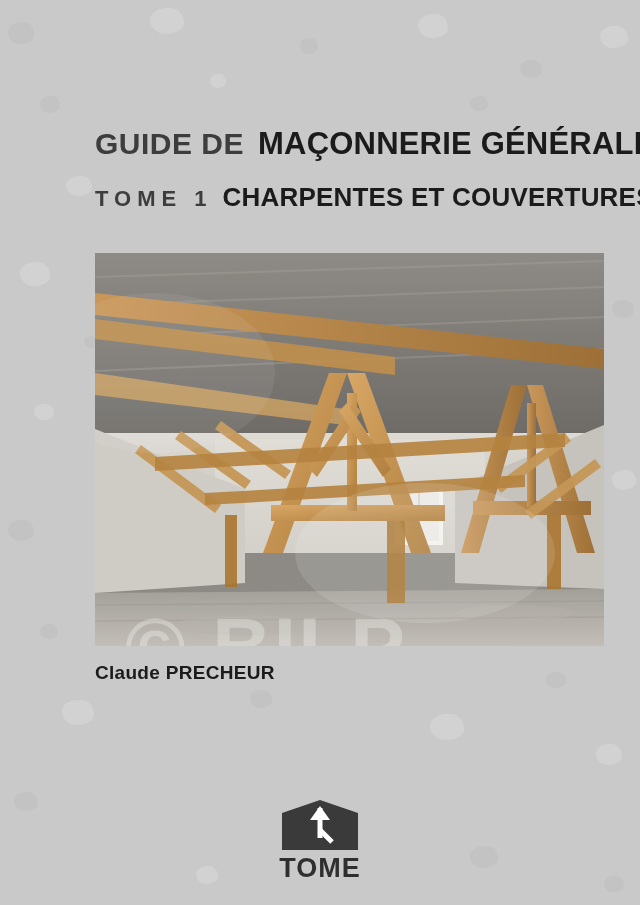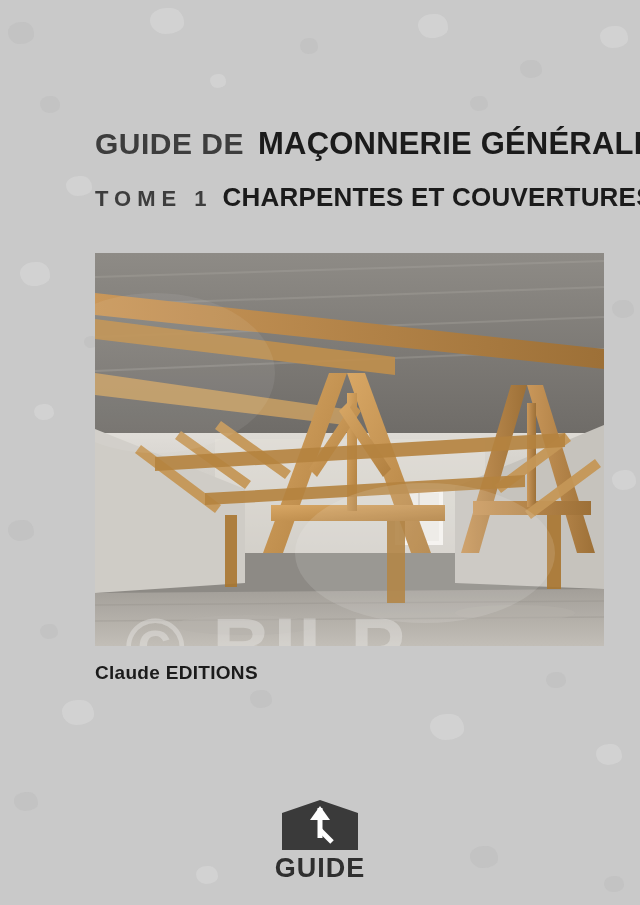--- a/index.html
+++ b/index.html
@@ -279,26 +279,26 @@
       <ellipse cx="60" cy="120" rx="120" ry="80" fill="#ffffff" opacity=".07"></ellipse>
     </svg>
 
     <div class="watermark">
       <div style="opacity:.0;height:0">BILP</div>
       <div style="white-space:pre-line">© BILP
 EDITIONS</div>
     </div>
   </div>
 
-  <div class="author">Claude EDITIONS</div>
+  <div class="author">Claude PRECHEUR</div>
 
   <div class="logo">
     <div class="logo-badge">
       <svg width="76" height="50" viewBox="0 0 76 50">
         <path d="M38 8 L38 38" stroke="#ffffff" stroke-width="5" fill="none"></path>
         <path d="M38 6 L48 20 L28 20 Z" fill="#ffffff"></path>
         <path d="M38 30 L50 42" stroke="#ffffff" stroke-width="5" fill="none"></path>
       </svg>
     </div>
-    <div class="logo-name">GUIDE</div>
+    <div class="logo-name">TOME</div>
   </div>
 
 </div>
 
 </body></html>

